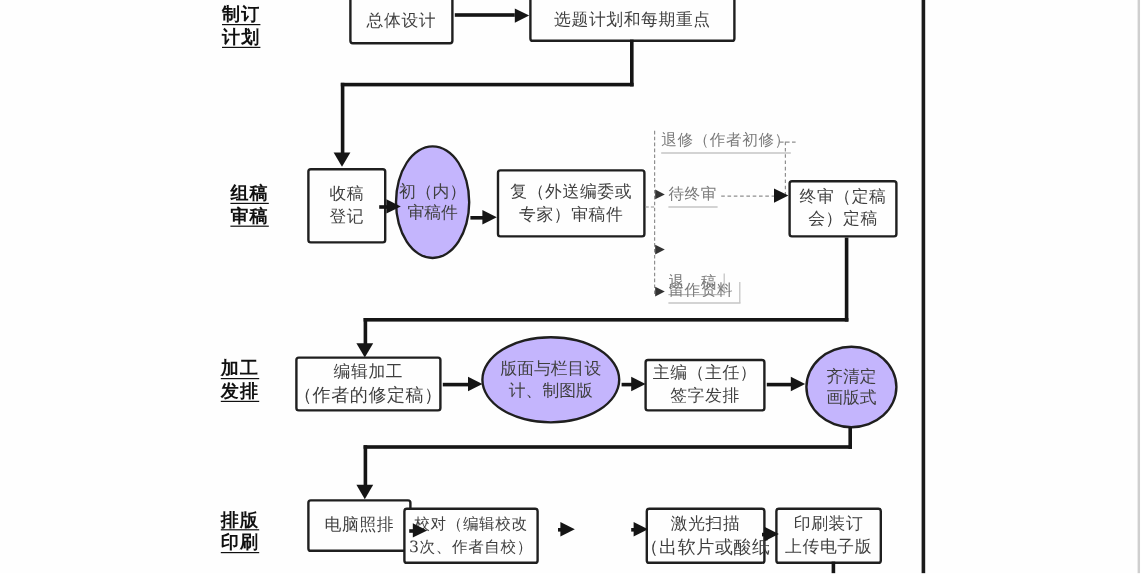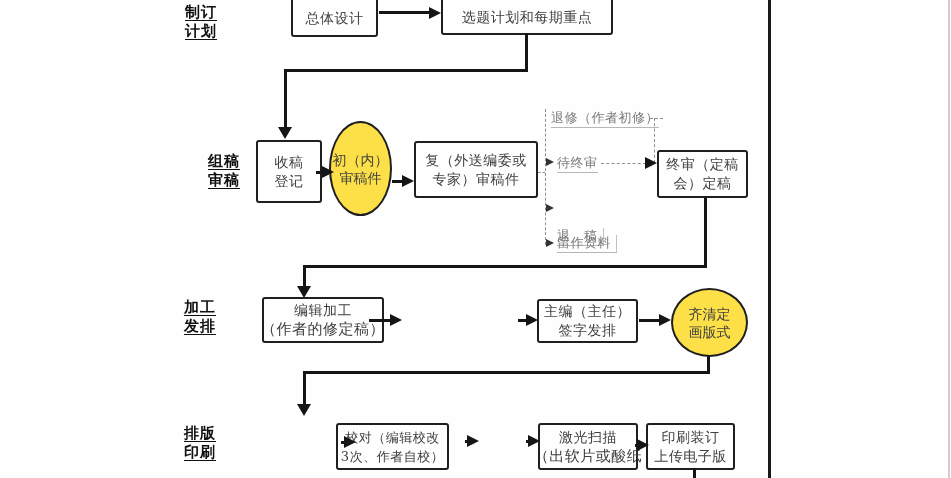--- a/index.html
+++ b/index.html
@@ -13,21 +13,21 @@
     position:absolute;box-sizing:border-box;
     border:2px solid #1f1f1f;border-radius:3px;background:#fefefe;
     display:flex;flex-direction:column;align-items:center;justify-content:center;
     color:#3f3f3f;font-size:14px;line-height:19px;text-align:center;
     letter-spacing:0.5px;white-space:nowrap;
   }
   .fbox .sm{font-size:15px;}
   
   .ell{
     position:absolute;box-sizing:border-box;
-    border:2px solid #1f1f1f;border-radius:50%;background:#fde047;
+    border:2px solid #1f1f1f;border-radius:50%;background:#c4b5fd;
     display:flex;flex-direction:column;align-items:center;justify-content:center;
     color:#3f3f3f;font-size:14px;line-height:18px;text-align:center;white-space:nowrap;
   }
   
   .rowlabel{
     position:absolute;color:#101010;font-weight:bold;font-size:15px;line-height:19px;
     letter-spacing:1px;white-space:nowrap;
   }
   .rowlabel div{text-decoration:underline;text-underline-offset:3px;}
   
@@ -54,21 +54,21 @@
 
 <div id="stage">
 
   <div class="pageline" style="left:768px;width:3px;"></div>
   <div class="edgeline" style="left:948px;width:2px;"></div>
 
   <div class="rowlabel" style="left:185px;top:3px;">
     <div>制订</div>
     <div>计划</div>
   </div>
-  <div class="rowlabel" style="left:208px;top:152px;">
+  <div class="rowlabel" style="left:192px;top:152px;">
     <div>组稿</div>
     <div>审稿</div>
   </div>
   <div class="rowlabel" style="left:184px;top:298px;">
     <div>加工</div>
     <div>发排</div>
   </div>
   <div class="rowlabel" style="left:184px;top:424px;">
     <div>排版</div>
     <div>印刷</div>
@@ -127,23 +127,27 @@
   <div class="branch cell" style="left:557px;top:200px;margin-top:28px;">退　稿</div>
 
   <div class="tri-r-sm" style="left:546px;top:239px;"></div>
   <div class="branch cell" style="left:557px;top:235px;">留作资料</div>
 
   <div class="vl" style="left:704px;top:198px;height:70px;"></div>
   <div class="hl" style="left:303px;top:265px;width:404px;"></div>
   <div class="vl" style="left:303px;top:265px;height:23px;"></div>
   <div class="tri-d" style="left:297px;top:286px;"></div>
 
-  <div class="fbox" style="left:246px;top:297px;width:122px;height:46px;margin-left:16px;">
+  <div class="fbox" style="left:246px;top:297px;width:122px;height:46px;">
     <div>编辑加工</div>
     <div class="sm">（作者的修定稿）</div>
+  </div>
+  <div class="ell" style="left:401px;top:280px;width:116px;height:73px;">
+    <div>版面与栏目设</div>
+    <div>计、制图版</div>
   </div>
   <div class="fbox" style="left:537px;top:299px;width:101px;height:44px;">
     <div>主编（主任）</div>
     <div>签字发排</div>
   </div>
   <div class="ell" style="left:671px;top:288px;width:77px;height:69px;">
     <div>齐清定</div>
     <div>画版式</div>
   </div>
 
@@ -152,20 +156,23 @@
   <div class="hl" style="left:518px;top:319px;width:10px;"></div>
   <div class="tri-r" style="left:526px;top:314px;"></div>
   <div class="hl" style="left:639px;top:319px;width:22px;"></div>
   <div class="tri-r" style="left:659px;top:314px;"></div>
 
   <div class="vl" style="left:707px;top:356px;height:18px;"></div>
   <div class="hl" style="left:303px;top:371px;width:407px;"></div>
   <div class="vl" style="left:303px;top:371px;height:35px;"></div>
   <div class="tri-d" style="left:297px;top:404px;"></div>
 
+  <div class="fbox" style="left:256px;top:416px;width:87px;height:44px;">
+    <div>电脑照排</div>
+  </div>
   <div class="fbox" style="left:336px;top:423px;width:113px;height:47px;font-size:13px;">
     <div>校对（编辑校改</div>
     <div>3次、作者自校）</div>
   </div>
   <div class="fbox" style="left:646px;top:423px;width:89px;height:47px;">
     <div>印刷装订</div>
     <div>上传电子版</div>
   </div>
   <div class="fbox" style="left:538px;top:423px;width:100px;height:47px;">
     <div>激光扫描</div>

